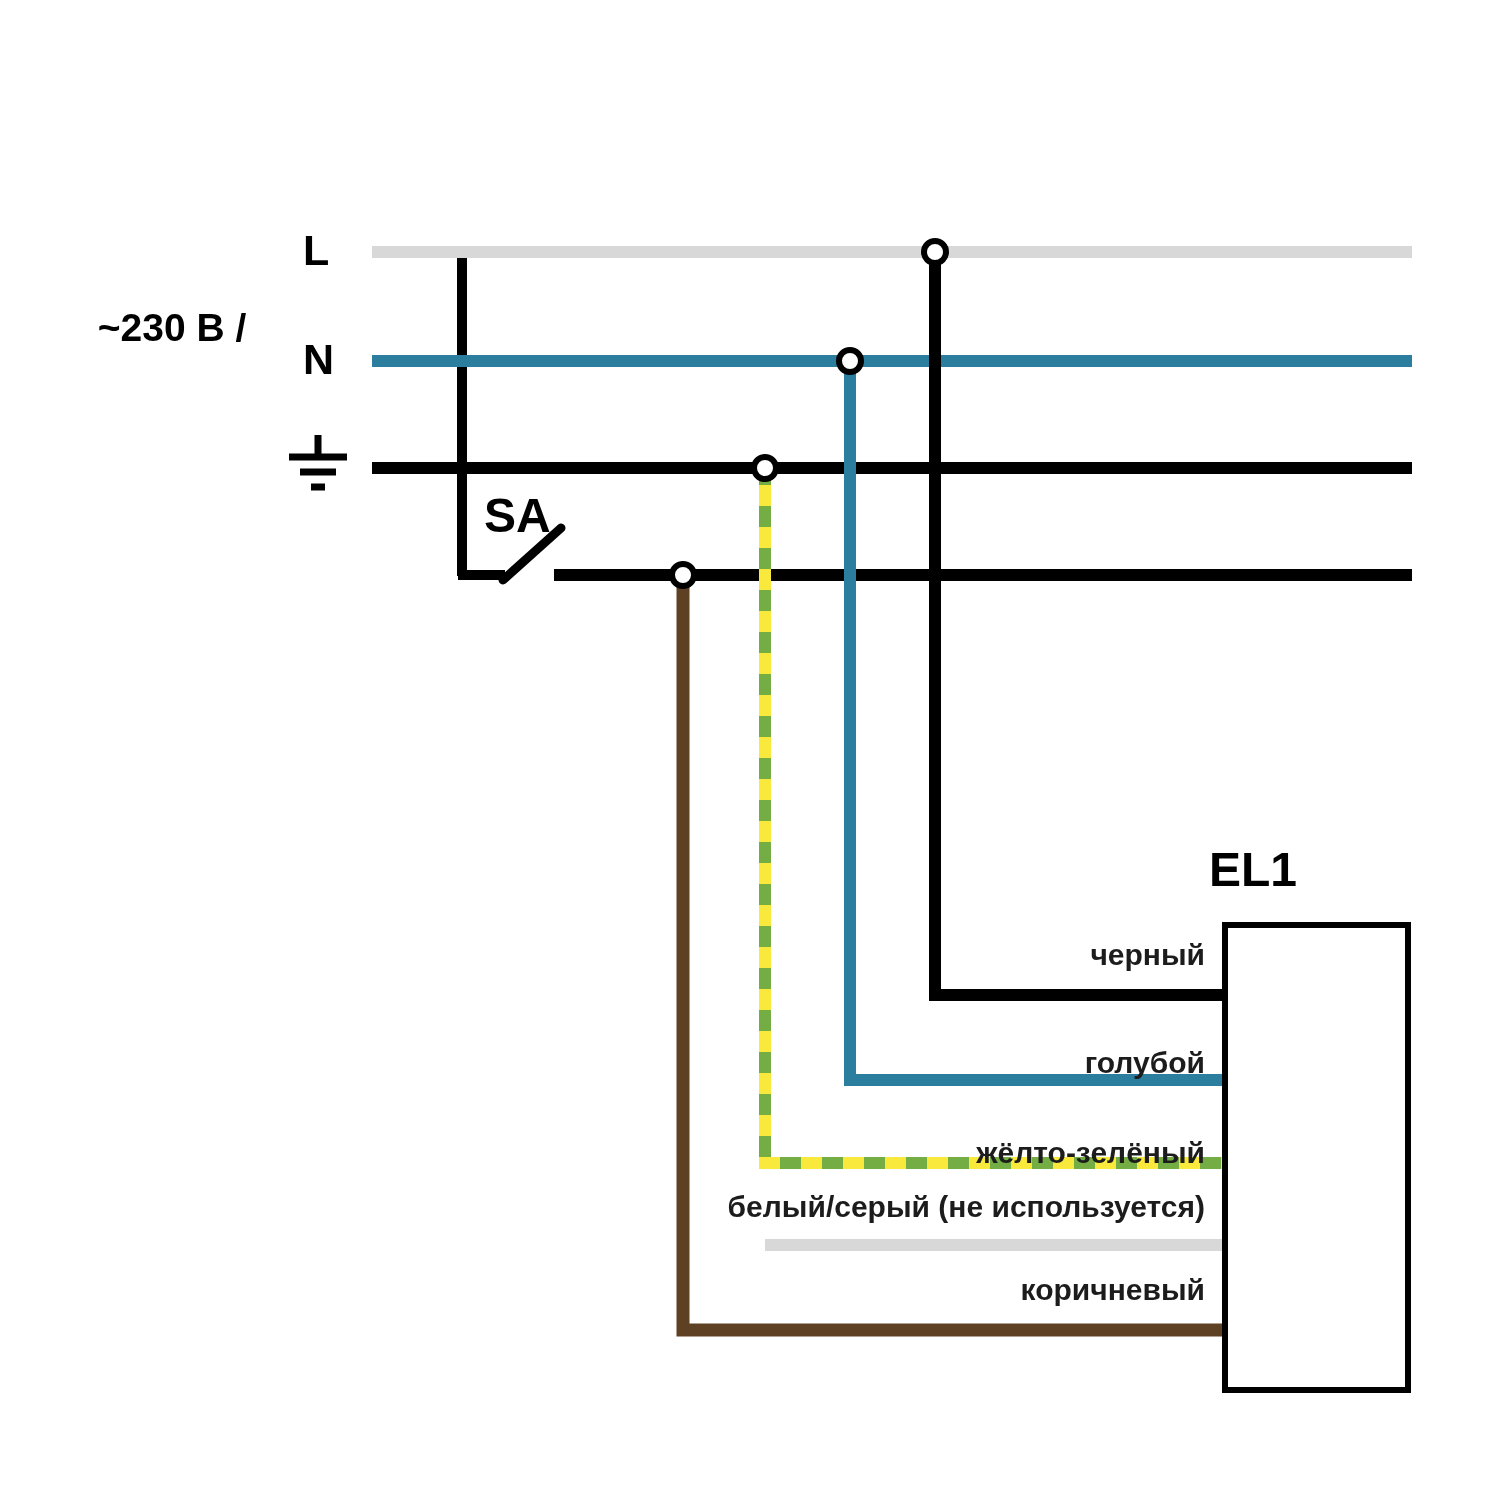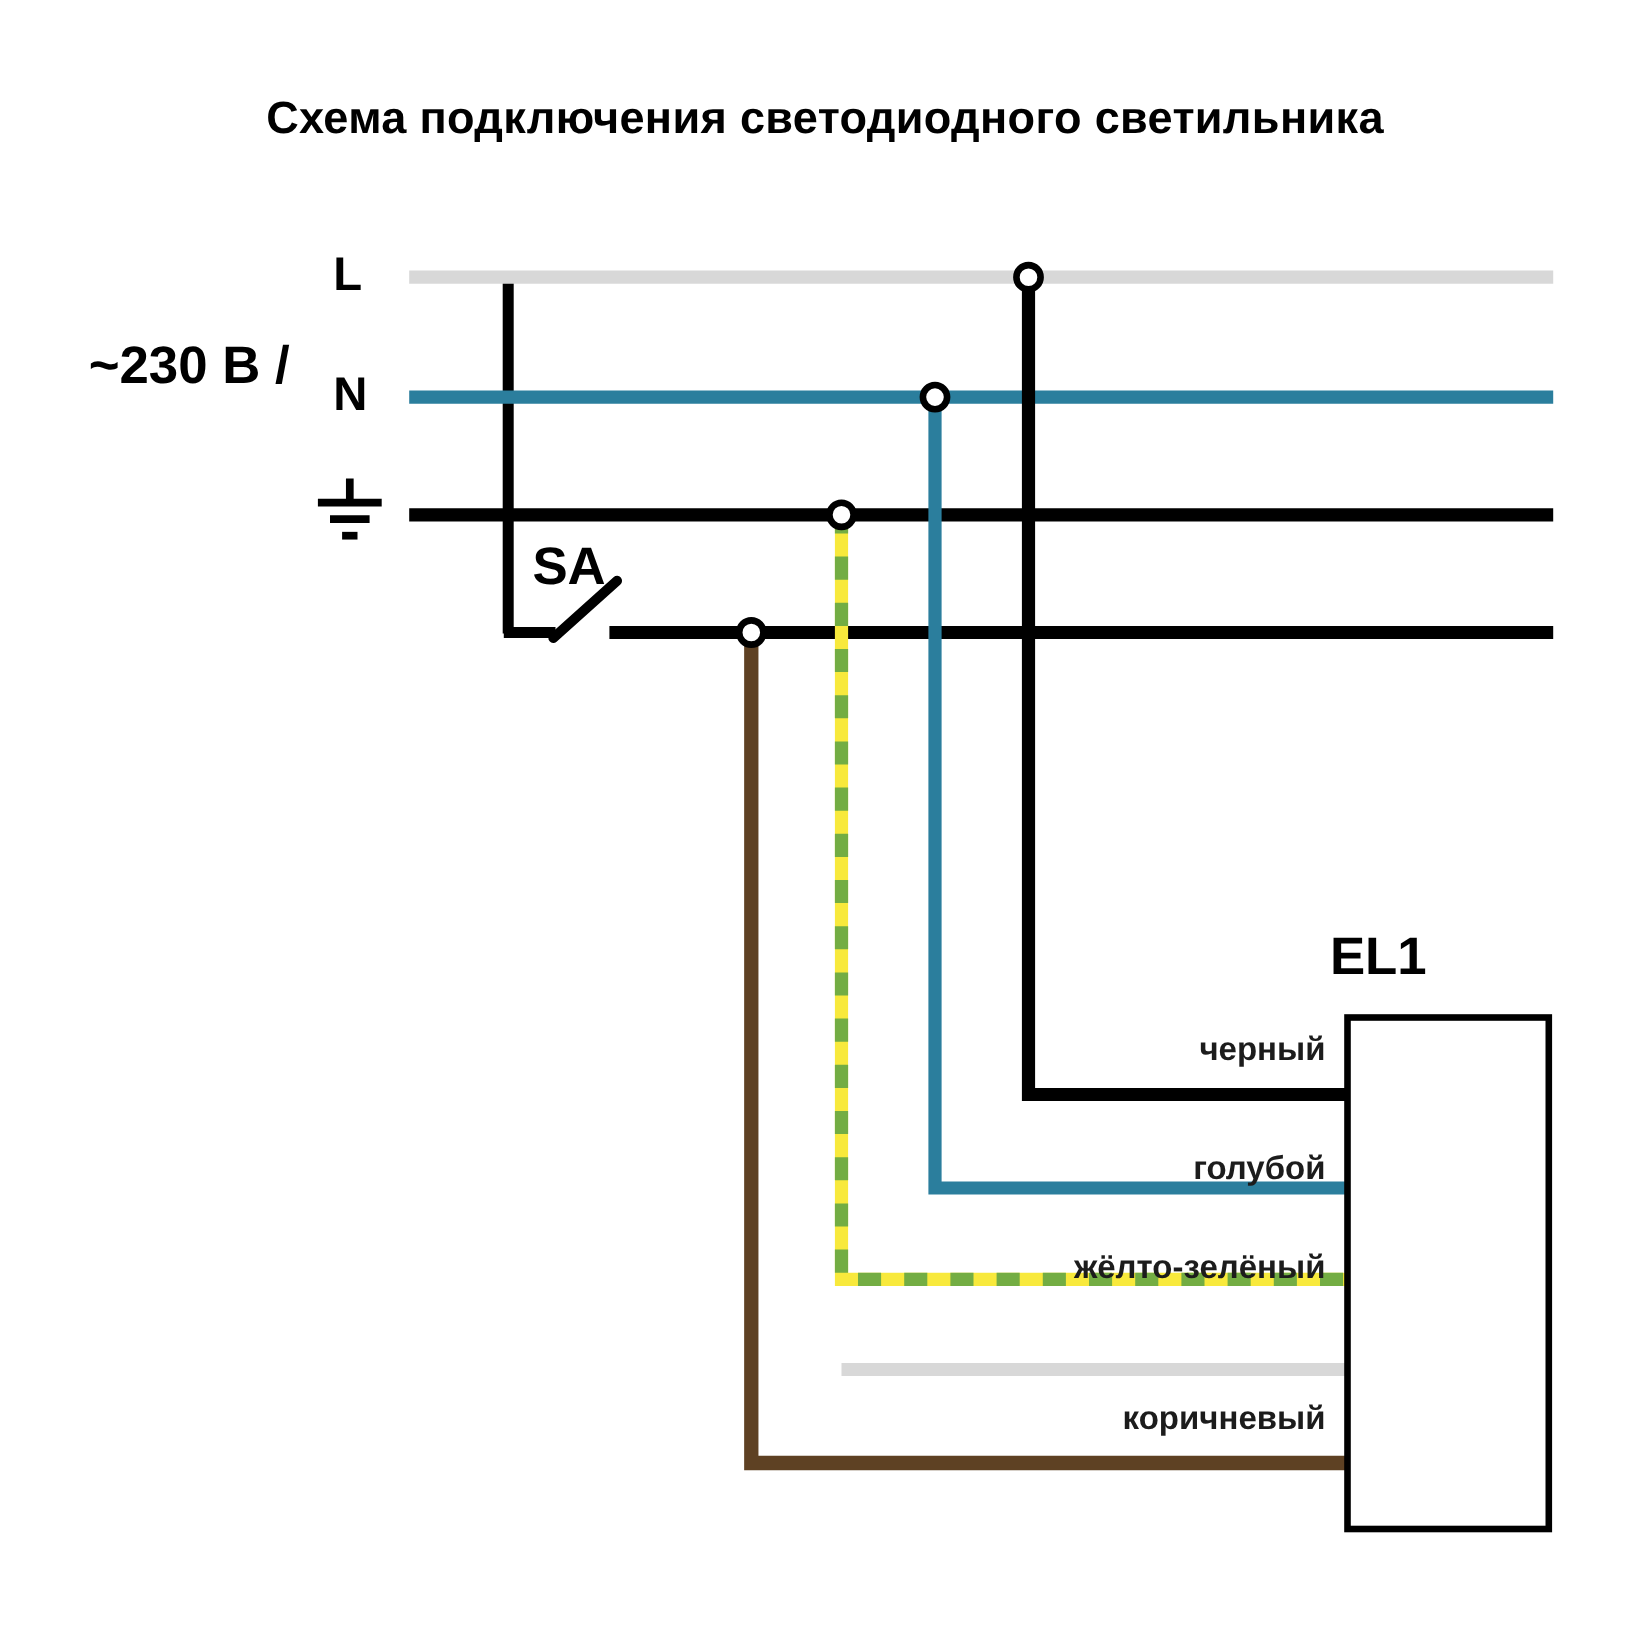--- a/index.html
+++ b/index.html
@@ -10,21 +10,21 @@
   .canvas svg{position:absolute;left:0;top:0;}
   .title{
     position:absolute;top:84px;left:0;width:100%;text-align:center;
     font-size:41px;font-weight:800;letter-spacing:.3px;color:#000;
   }
   .lbl{position:absolute;font-weight:800;color:#000;white-space:nowrap;}
   .line-l{left:303px;top:226px;font-size:43px;}
   .line-n{left:303px;top:335px;font-size:43px;}
   .voltage{
     position:absolute;left:60px;top:305px;width:224px;text-align:center;
-    font-size:48px;font-weight:800;line-height:1.18;color:#000;
+    font-size:39px;font-weight:800;line-height:1.18;color:#000;
   }
   .sa{left:484px;top:488px;font-size:48px;}
   .el1{left:1209px;top:842px;font-size:48px;}
   .wlbl{
     position:absolute;right:295px;font-size:30px;color:#1c1c1c;
     white-space:nowrap;font-weight:700;
   }
   .w1{top:938px}.w2{top:1046px}.w3{top:1136px}.w4{top:1190px}.w5{top:1273px}
 </style>
 </head>
@@ -69,30 +69,30 @@
     <polyline points="683,570 683,1330 1228,1330" fill="none" stroke="#5e4123" stroke-width="13"></polyline>
 
     <rect x="1225" y="925" width="183" height="465" fill="#ffffff" stroke="#000000" stroke-width="6"></rect>
 
     <circle cx="935" cy="252" r="11" fill="#ffffff" stroke="#000000" stroke-width="6"></circle>
     <circle cx="850" cy="361" r="11" fill="#ffffff" stroke="#000000" stroke-width="6"></circle>
     <circle cx="765" cy="468" r="11" fill="#ffffff" stroke="#000000" stroke-width="6"></circle>
     <circle cx="683" cy="575" r="11" fill="#ffffff" stroke="#000000" stroke-width="6"></circle>
   </svg>
 
-  <div class="title">Схема подключения светодиодного светильника</div>
 
   <div class="lbl line-l">L</div>
   <div class="lbl line-n">N</div>
 
   <div class="voltage">
     <div>~230 В /</div>
   </div>
 
   <div class="lbl sa">SA</div>
   <div class="lbl el1">EL1</div>
 
   <div class="wlbl w1">черный</div>
   <div class="wlbl w2">голубой</div>
   <div class="wlbl w3">жёлто-зелёный</div>
+  <div class="wlbl w4">белый/серый (не используется)</div>
   <div class="wlbl w5">коричневый</div>
 
 </div>
 
 </body></html>

